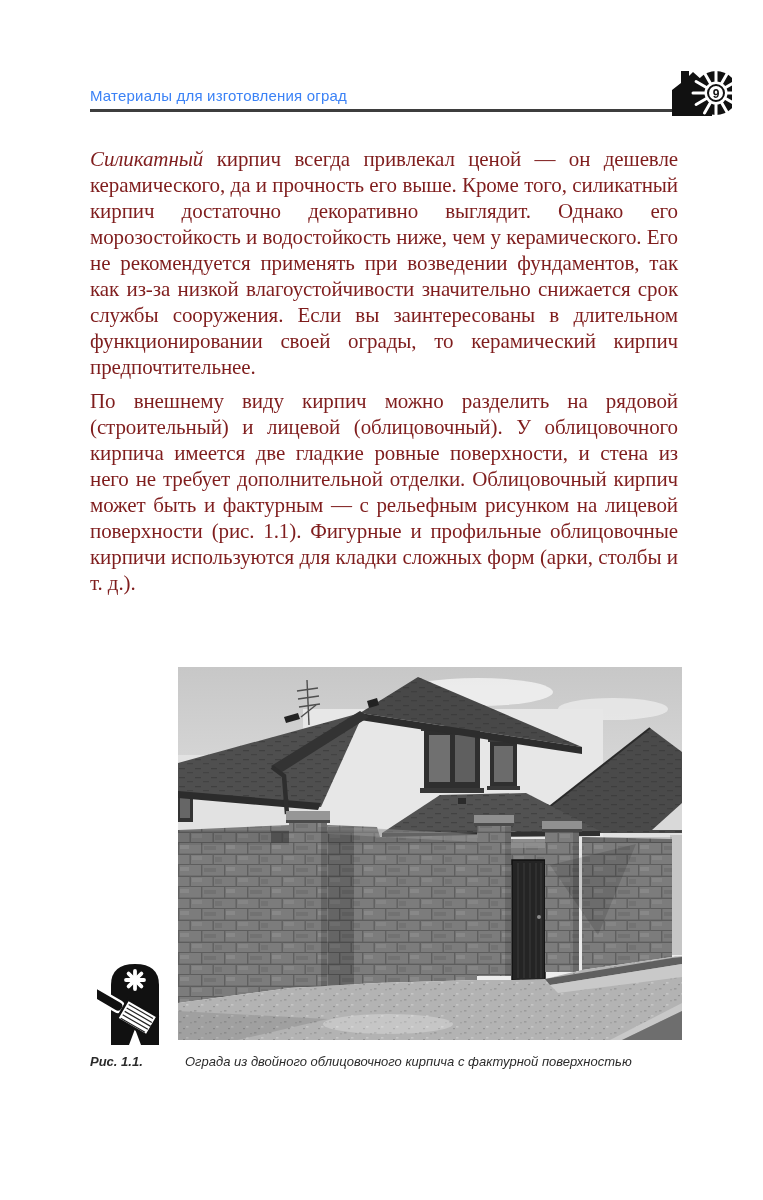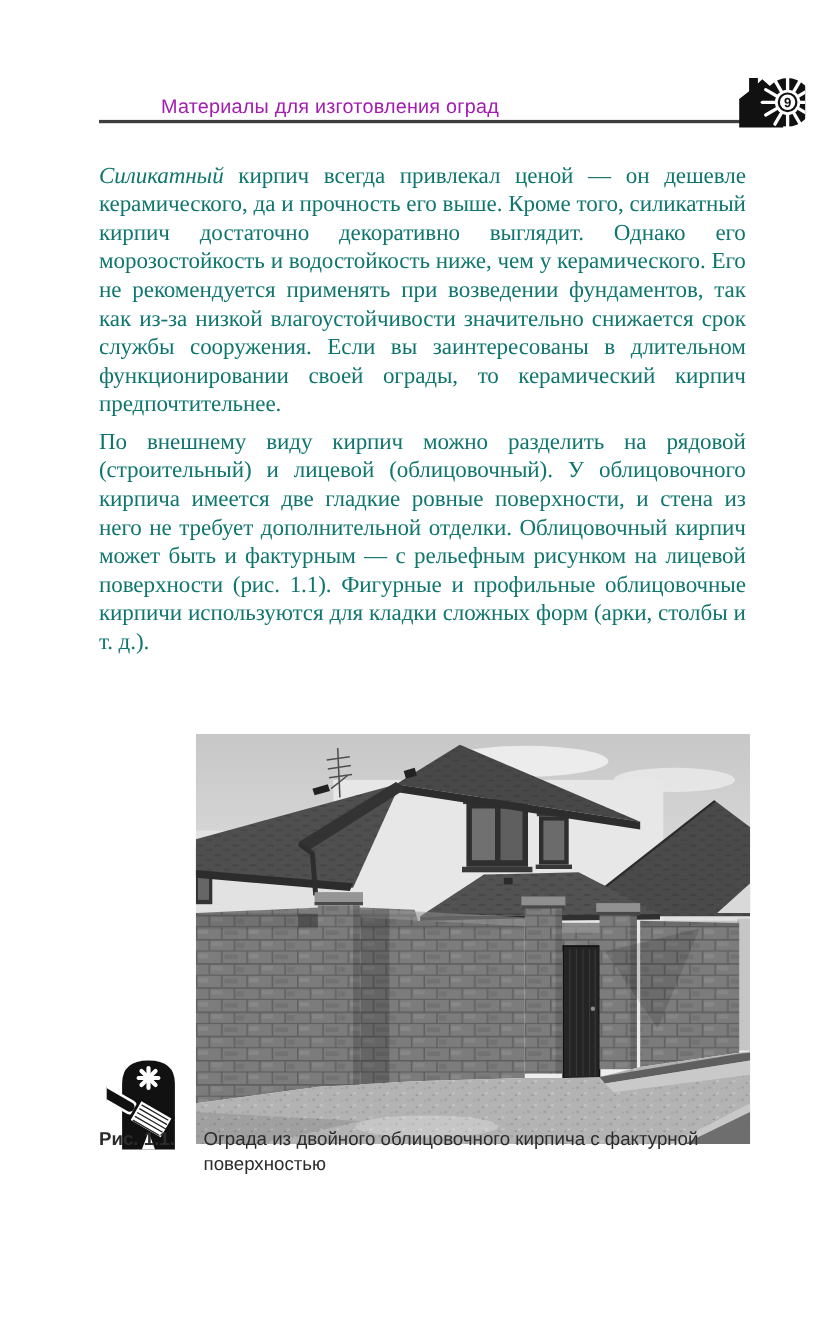--- a/index.html
+++ b/index.html
@@ -3,42 +3,42 @@
 <meta charset="utf-8">
 <style>
   html,body{margin:0;padding:0;background:#fff;}
   #page{
     position:relative;width:763px;height:1200px;background:#ffffff;overflow:hidden;
     font-family:"Liberation Sans",sans-serif;
   }
   
   .hdr-title{
     position:absolute;left:90px;top:87px;width:420px;
-    font-size:18px;letter-spacing:.2px;color:#a21caf;font-weight:400;text-align:center;
+    font-size:15px;letter-spacing:.2px;color:#3b82f6;font-weight:400;
   }
   .hdr-rule{position:absolute;left:90px;top:109px;width:610px;height:2.5px;background:#3e3e3e;}
   .chapter-icon{position:absolute;left:654px;top:58px;width:78px;height:64px;}
   
   .textblock{
     position:absolute;left:90px;top:146px;width:588px;
     font-family:"Liberation Serif","DejaVu Serif",serif;
-    font-size:21px;line-height:26px;color:#0f766e;
+    font-size:21px;line-height:26px;color:#7f1d1d;
     text-align:justify;letter-spacing:-0.1px;
   }
   .textblock p{margin:0;}
   .textblock p + p{margin-top:8px;}
   .textblock i{font-style:italic;}
   
   .photo{position:absolute;left:178px;top:667px;width:504px;height:373px;}
   
   .fig-icon{position:absolute;left:97px;top:957px;width:76px;height:92px;}
   
   .caption{
-    position:absolute;left:90px;top:1024px;width:575px;display:flex;
-    color:#2b2b2b;font-size:17px;line-height:23px;
+    position:absolute;left:90px;top:1050px;width:575px;display:flex;
+    color:#2b2b2b;font-size:13px;line-height:23px;font-style:italic;
   }
   .cap-label{flex:0 0 95px;font-weight:700;}
   .cap-text{width:470px;}
 </style>
 </head>
 <body>
 
 <div id="page">
 
   <div class="hdr-title">Материалы для изготовления оград</div>

